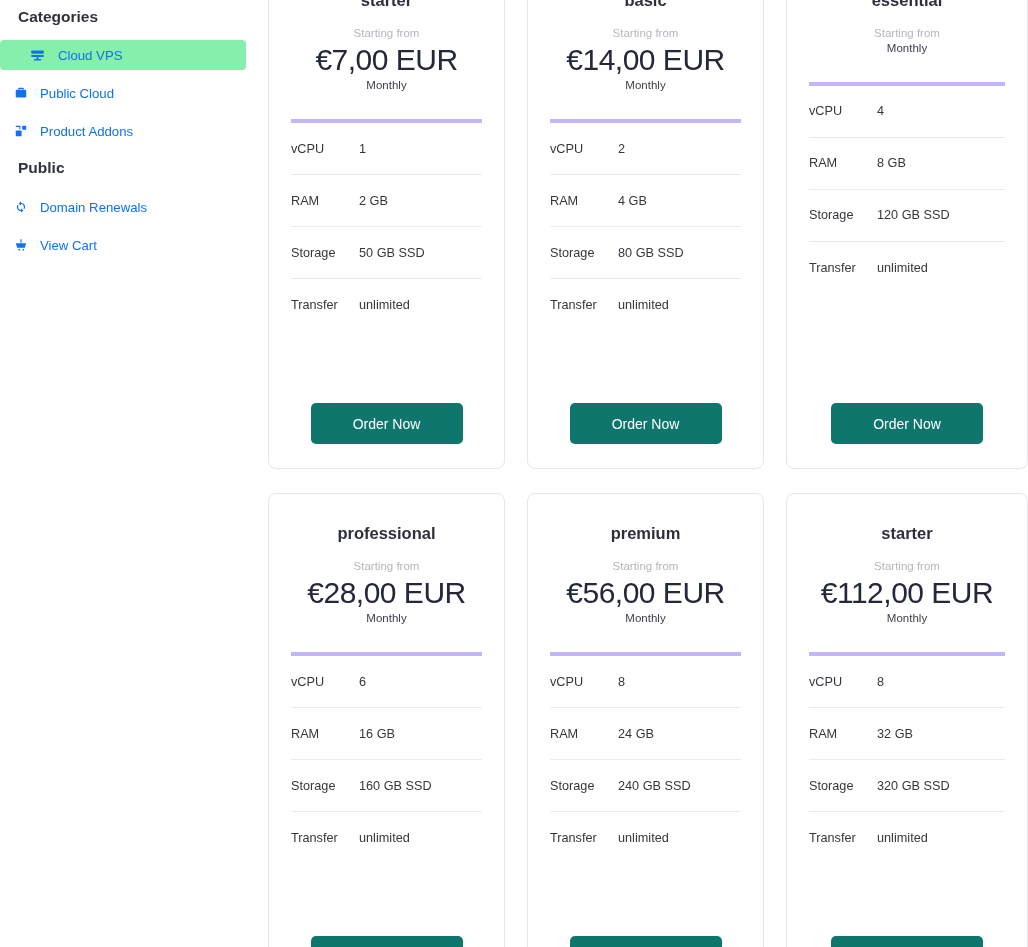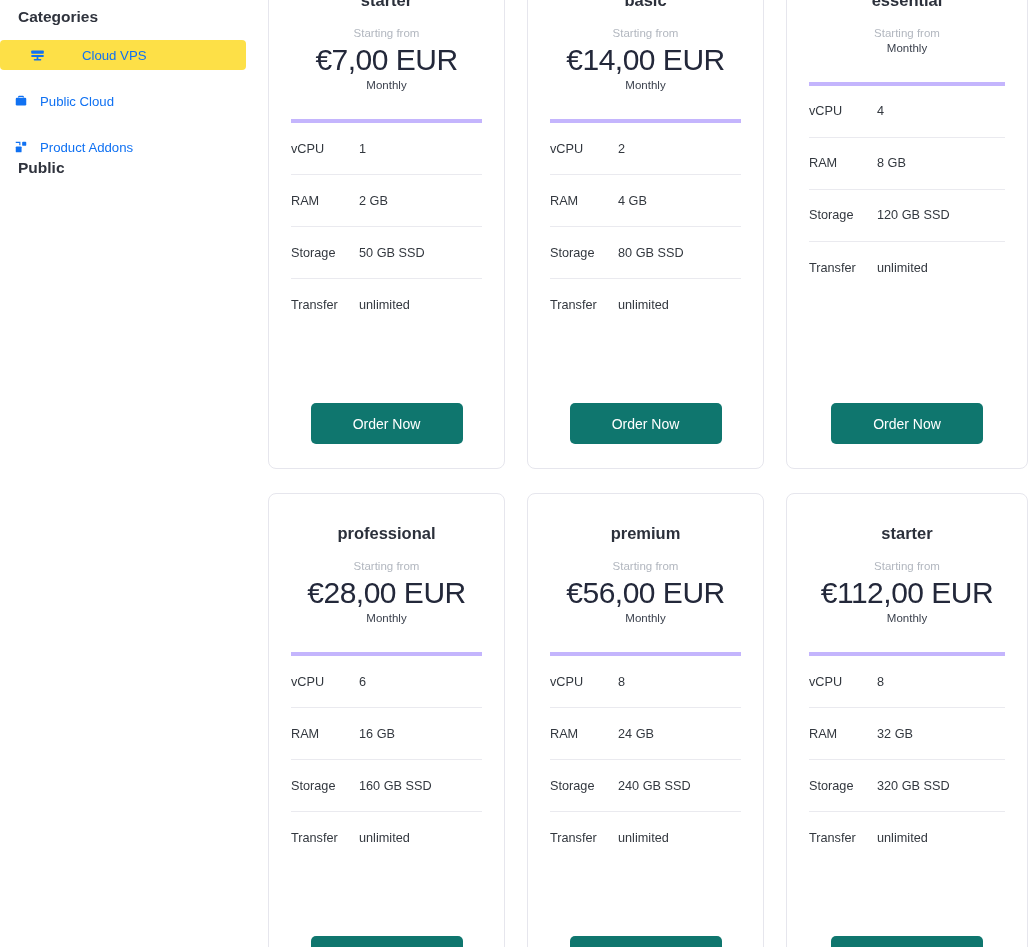--- a/index.html
+++ b/index.html
@@ -43,22 +43,22 @@
   .side-item {
     display: flex;
     align-items: center;
     height: 30px;
     padding-left: 10px;
     border-radius: 4px;
     width: 246px;
     margin-bottom: 0px;
     text-decoration: none;
   }
-  .side-item + .side-item { margin-top: 16px; }
-  .side-item.active { background: #fde047; gap: 24px; }
+  .side-item + .side-item { margin-top: 8px; }
+  .side-item.active { background: #86efac; }
   .side-item .ico {
     width: 22px;
     min-width: 22px;
     display: flex;
     align-items: center;
     justify-content: center;
     color: #0d6efd;
     margin-right: 8px;
   }
   .side-item.active .ico { margin-left: 16px; margin-right: 10px; }
@@ -204,20 +204,45 @@
             <rect x="14" y="3" width="7" height="7" rx="1.5"></rect>
           </svg>
         </span>
         <span class="lbl">Product Addons</span>
       </a>
 
     </nav>
 
     <div class="side-heading act">Public</div>
 
+    <nav class="side-list actions">
+
+      <a class="side-item" href="#">
+        <span class="ico">
+          <svg width="14" height="14" viewBox="0 0 24 24" fill="#1071f2">
+            <path d="M12 5V2L8 6l4 4V7a5 5 0 0 1 4.3 7.5l1.5 1.5A7 7 0 0 0 12 5z"></path>
+            <path d="M12 19v3l4-4-4-4v3a5 5 0 0 1-4.3-7.5L6.2 8A7 7 0 0 0 12 19z"></path>
+          </svg>
+        </span>
+        <span class="lbl">Domain Renewals</span>
+      </a>
+
+      <a class="side-item" href="#">
+        <span class="ico">
+          <svg width="14" height="14" viewBox="0 0 24 24" fill="#1071f2">
+            <path d="M11 2h2v6h-2z"></path>
+            <path d="M3 9h18l-2.6 7.5H5.6z"></path>
+            <circle cx="9" cy="20" r="1.6"></circle>
+            <circle cx="16" cy="20" r="1.6"></circle>
+          </svg>
+        </span>
+        <span class="lbl">View Cart</span>
+      </a>
+
+    </nav>
   </aside>
 
   <section class="grid">
 
     <article class="card">
       <div class="card-title">starter</div>
       <div class="price-block">
         <div class="starting-from">Starting from</div>
         <div class="price">€7,00 EUR</div>
         <div class="cycle">Monthly</div>

